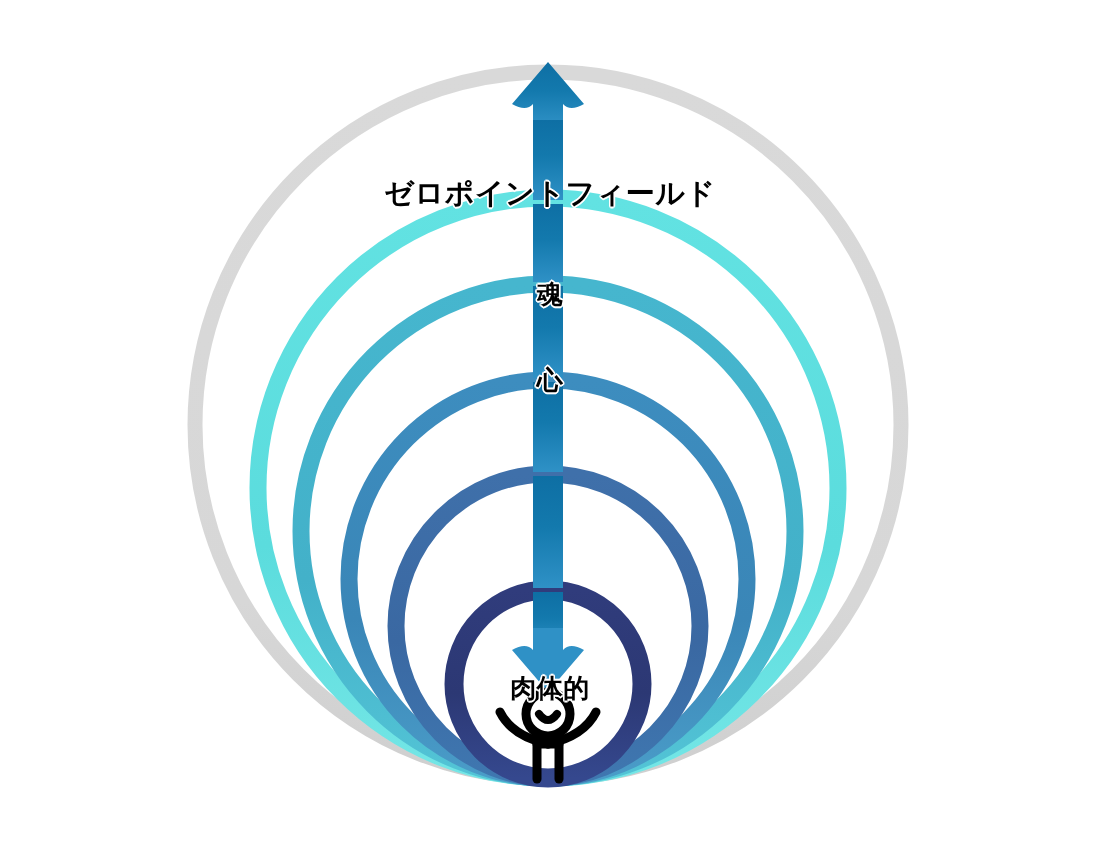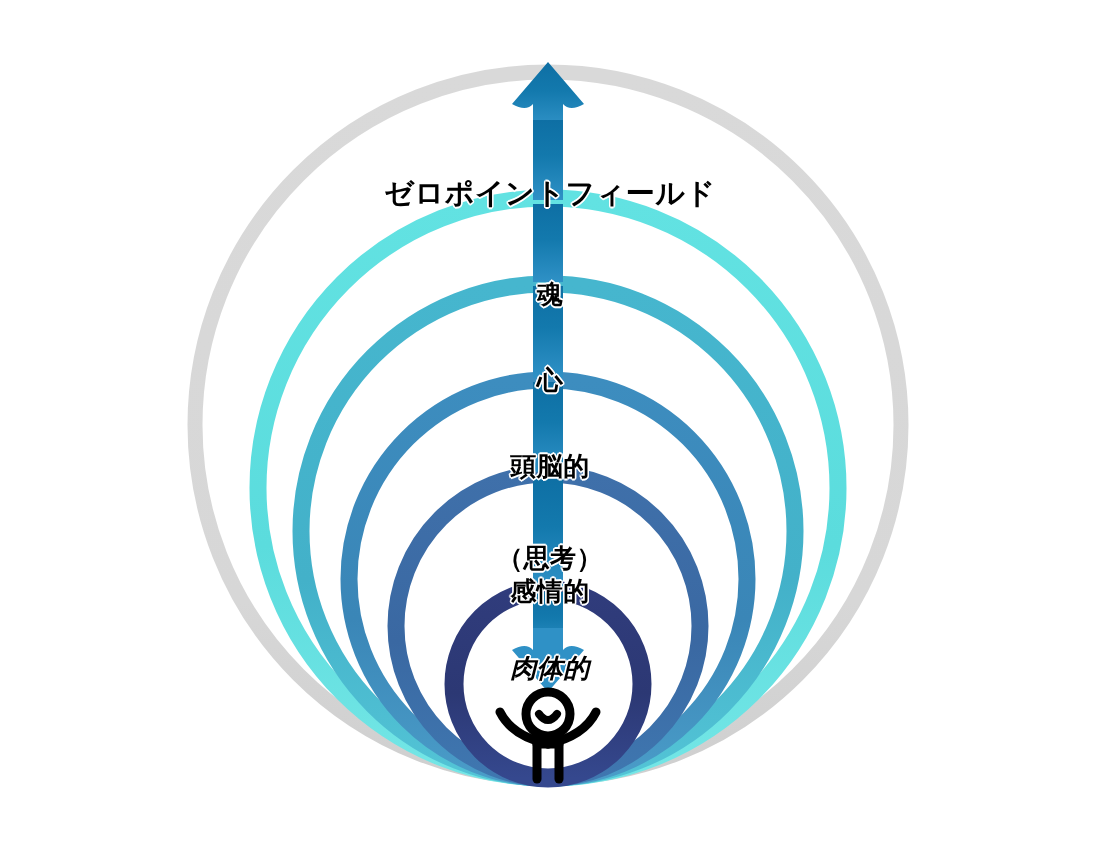--- a/index.html
+++ b/index.html
@@ -72,23 +72,22 @@
   }
   #label-emotional {
     left: 50%;
     transform: translateX(-50%);
     top: 515px;
     font-size: 26px;
   }
   #label-physical {
     left: 50%;
     transform: translateX(-50%);
-    top: 592px;
+    top: 612px;
     font-size: 26px;
-    font-style: italic;
   }
 </style>
 </head>
 <body>
 
 <div id="stage">
 
   <svg id="diagram-svg" viewBox="0 0 1100 854" xmlns="http://www.w3.org/2000/svg">
     <defs>
       <linearGradient id="gradGray" x1="0" y1="0" x2="0" y2="1">
@@ -170,26 +169,19 @@
   </div>
 
   <div class="layer-label" id="label-soul">
     <span class="label-line">魂</span>
   </div>
 
   <div class="layer-label" id="label-mind">
     <span class="label-line">心</span>
   </div>
 
-  <div class="layer-label" id="label-mental">
-    <span class="label-line">頭脳的</span>
-    <span class="label-line">（思考）</span>
-  </div>
 
-  <div class="layer-label" id="label-emotional">
-    <span class="label-line">感情的</span>
-  </div>
 
   <div class="layer-label" id="label-physical">
     <span class="label-line">肉体的</span>
   </div>
 
 </div>
 
 </body></html>

